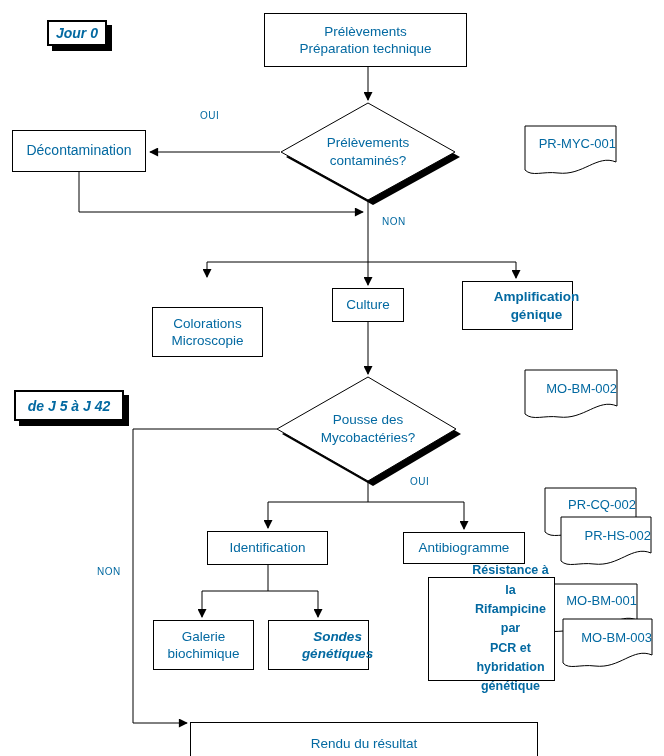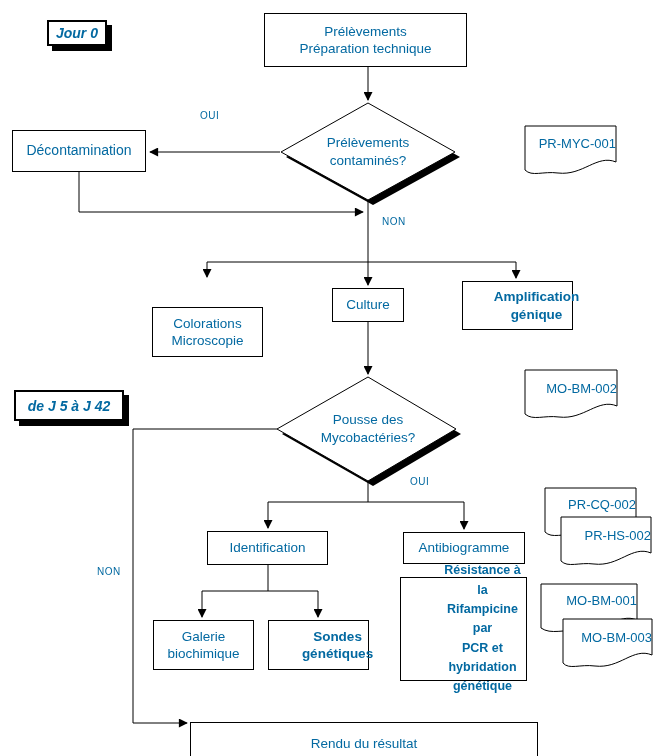--- a/index.html
+++ b/index.html
@@ -10,21 +10,21 @@
        align-items:center;justify-content:center;text-align:center;
        font-size:13.5px;line-height:1.28;white-space:pre-line;box-sizing:border-box;}
   .bold{font-weight:700;padding-left:38px;}
   .tag{position:absolute;background:#fff;border:2px solid #000;box-shadow:5px 5px 0 0 #000;
        display:flex;align-items:center;justify-content:center;
        font-weight:700;font-style:italic;font-size:14px;box-sizing:border-box;}
   .dtext{position:absolute;text-align:center;font-size:13.5px;line-height:1.3;
          white-space:pre-line;background:transparent;}
   .elbl{position:absolute;font-size:10px;letter-spacing:0.5px;}
   .doclbl{position:absolute;text-align:right;font-size:13px;}
-  .resist{line-height:1.55;font-size:12.5px;}
+  .resist{line-height:1.55;font-size:12.5px;margin-left:28px;}
 </style>
 </head>
 <body>
 
 <div id="stage">
 
   <svg id="wires" viewBox="0 0 664 756" xmlns="http://www.w3.org/2000/svg">
     <defs>
       <marker id="arw" viewBox="0 0 10 10" refX="9" refY="5" markerWidth="11" markerHeight="9" orient="auto">
         <path d="M0,0 L10,5 L0,10 Z" fill="#000"></path>
@@ -73,21 +73,21 @@
   <div class="box" style="left:12px;top:130px;width:134px;height:42px;font-size:14px;">Décontamination</div>
   <div class="box" style="left:152px;top:280px;width:111px;height:50px;margin-top:27px;">Colorations
 Microscopie</div>
   <div class="box" style="left:332px;top:288px;width:72px;height:34px;text-align:right;">Culture</div>
   <div class="box bold" style="left:462px;top:281px;width:111px;height:49px;">Amplification
 génique</div>
   <div class="box" style="left:207px;top:531px;width:121px;height:34px;">Identification</div>
   <div class="box" style="left:403px;top:532px;width:122px;height:32px;">Antibiogramme</div>
   <div class="box" style="left:153px;top:620px;width:101px;height:50px;">Galerie
 biochimique</div>
-  <div class="box bold" style="left:268px;top:620px;width:101px;height:50px;">Sondes
+  <div class="box bold" style="left:268px;top:620px;width:101px;height:50px;font-style:italic;">Sondes
 génétiques</div>
   <div class="box bold resist" style="left:400px;top:577px;width:127px;height:104px;">Résistance à la
 Rifampicine par
 PCR et
 hybridation
 génétique</div>
   <div class="box" style="left:190px;top:702px;width:348px;height:43px;margin-top:20px;">Rendu du résultat</div>
 
   <div class="dtext" style="left:293px;top:134px;width:150px;">Prélèvements
 contaminés?</div>

